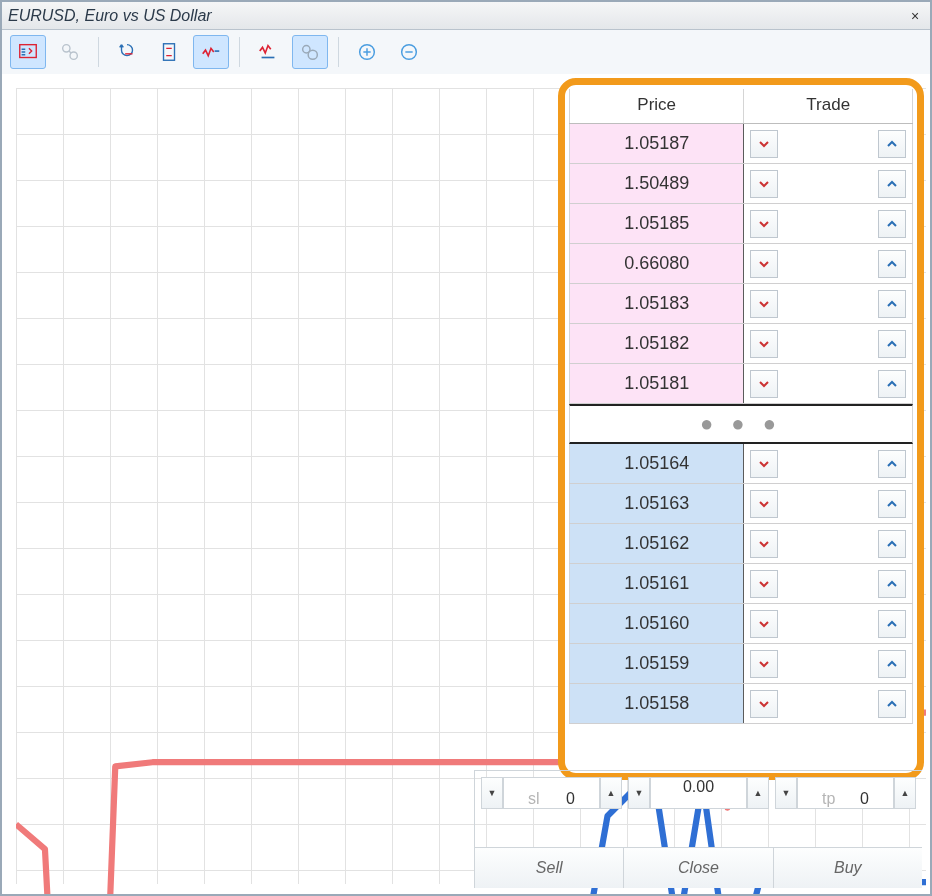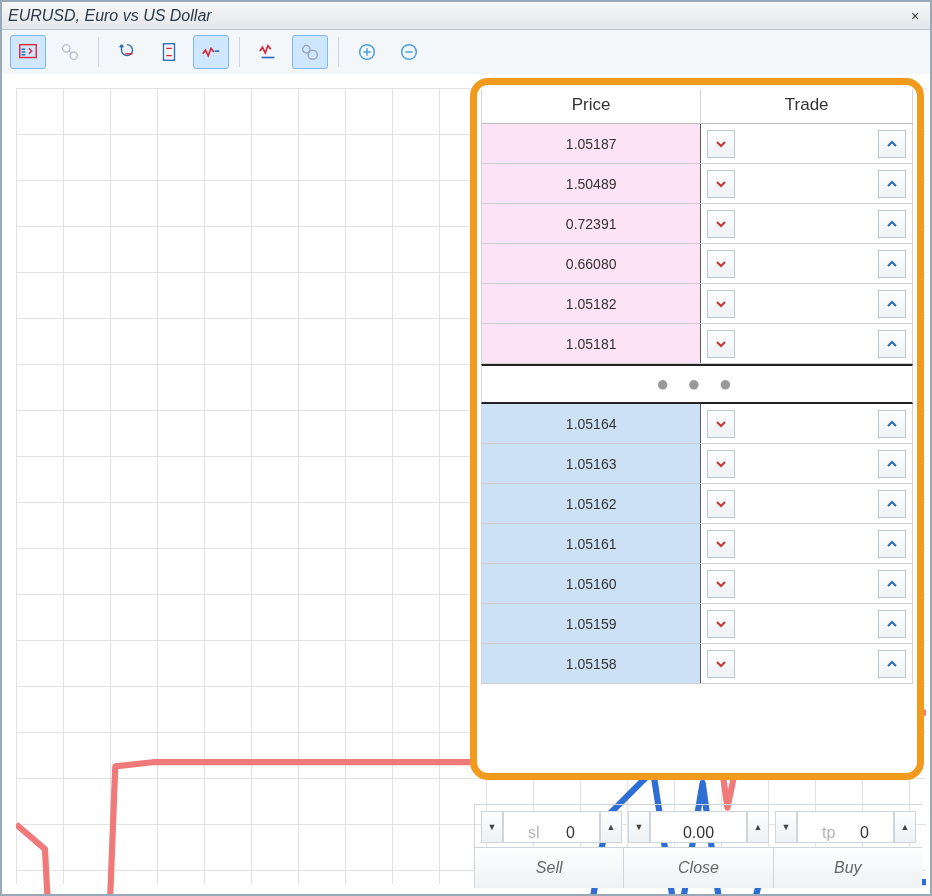--- a/index.html
+++ b/index.html
@@ -77,21 +77,21 @@
   .chartline {
     position: absolute; inset: 14px 4px 10px 14px;
     stroke-width: 3; fill: none;
   }
   
   .dom-outer {
     position: absolute;
     top: 4px;
     right: 6px;
     bottom: 114px;
-    width: 454px;
+    width: 366px;
     border: 7px solid #f29a1b;
     border-radius: 18px;
     background: #fff;
     padding: 4px;
     display: flex;
     flex-direction: column;
   }
   .dom-header {
     display: flex;
     border-bottom: 1px solid #bdbdbd;
@@ -111,21 +111,21 @@
     height: 40px;
     border-bottom: 1px solid #d0cfd0;
   }
   .dom-row.ask .price { background: #fde3f6; }
   .dom-row.bid .price { background: #cde1f6; }
   .dom-row .price {
     flex: 0 0 51%;
     display: flex;
     align-items: center;
     justify-content: center;
-    font-size: 14px;
+    font-size: 18px;
     color: #333;
     border-right: 1px solid #5b5b5b;
     border-left: 1px solid #d5d5d5;
   }
   .dom-row .trade {
     flex: 1;
     display: flex;
     align-items: center;
     justify-content: space-between;
     padding: 0 6px;
@@ -190,20 +190,21 @@
     display: flex;
     align-items: flex-end;
     padding: 0 24px;
     font-size: 16px;
   }
   .spin-field .pfx { color: #b5b5b5; margin-right: auto; }
   .spin-field .val { margin-left: auto; }
   .action-row {
     display: flex;
     border-top: 1px solid #cfd5da;
+    margin-top: 34px;
   }
   .act-btn {
     flex: 1;
     height: 40px;
     border-right: 1px solid #cfd5da;
     background: linear-gradient(#fdfefe, #eef2f5);
     display: flex; align-items: center; justify-content: center;
     font-size: 16px;
     color: #666;
     font-style: italic;
@@ -323,36 +324,51 @@
                 </svg>
               </div>
               <div class="arrow-btn blue">
                 <svg width="14" height="14" viewBox="0 0 14 14" fill="none" stroke-width="2">
                   <path d="M3 9l4-4 4 4"></path>
                 </svg>
               </div>
             </div>
           </div>
           <div class="dom-row ask">
-            <div class="price">0.72391</div>
+            <div class="price">1.05185</div>
             <div class="trade">
               <div class="arrow-btn red">
                 <svg width="14" height="14" viewBox="0 0 14 14" fill="none" stroke-width="2">
                   <path d="M3 5l4 4 4-4"></path>
                 </svg>
               </div>
               <div class="arrow-btn blue">
                 <svg width="14" height="14" viewBox="0 0 14 14" fill="none" stroke-width="2">
                   <path d="M3 9l4-4 4 4"></path>
                 </svg>
               </div>
             </div>
           </div>
           <div class="dom-row ask">
             <div class="price">0.66080</div>
+            <div class="trade">
+              <div class="arrow-btn red">
+                <svg width="14" height="14" viewBox="0 0 14 14" fill="none" stroke-width="2">
+                  <path d="M3 5l4 4 4-4"></path>
+                </svg>
+              </div>
+              <div class="arrow-btn blue">
+                <svg width="14" height="14" viewBox="0 0 14 14" fill="none" stroke-width="2">
+                  <path d="M3 9l4-4 4 4"></path>
+                </svg>
+              </div>
+            </div>
+          </div>
+          <div class="dom-row ask">
+            <div class="price">1.05183</div>
             <div class="trade">
               <div class="arrow-btn red">
                 <svg width="14" height="14" viewBox="0 0 14 14" fill="none" stroke-width="2">
                   <path d="M3 5l4 4 4-4"></path>
                 </svg>
               </div>
               <div class="arrow-btn blue">
                 <svg width="14" height="14" viewBox="0 0 14 14" fill="none" stroke-width="2">
                   <path d="M3 9l4-4 4 4"></path>
                 </svg>
@@ -506,21 +522,21 @@
           <div class="spin-btn">▼</div>
           <div class="spin-field">
             <span class="pfx">sl</span>
             <span class="val">0</span>
           </div>
           <div class="spin-btn">▲</div>
         </div>
         <div class="spin-group">
           <div class="spin-btn">▼</div>
           <div class="spin-field">
-            <span class="val" style="margin:0 auto">0.00</span>
+            <span class="val" style="margin:12px auto">0.00</span>
           </div>
           <div class="spin-btn">▲</div>
         </div>
         <div class="spin-group">
           <div class="spin-btn">▼</div>
           <div class="spin-field">
             <span class="pfx">tp</span>
             <span class="val">0</span>
           </div>
           <div class="spin-btn">▲</div>

